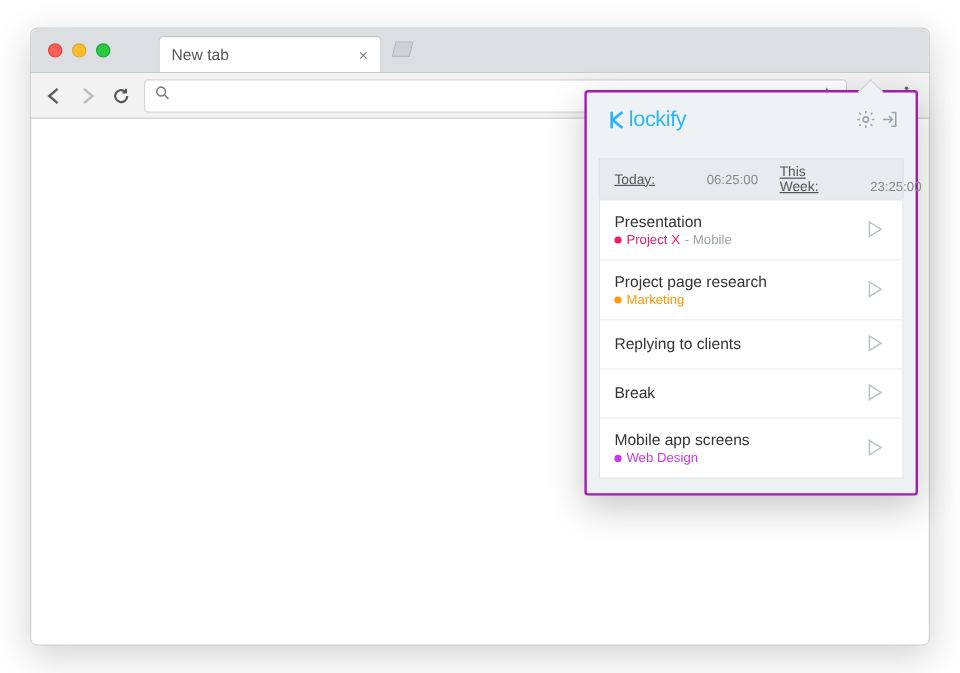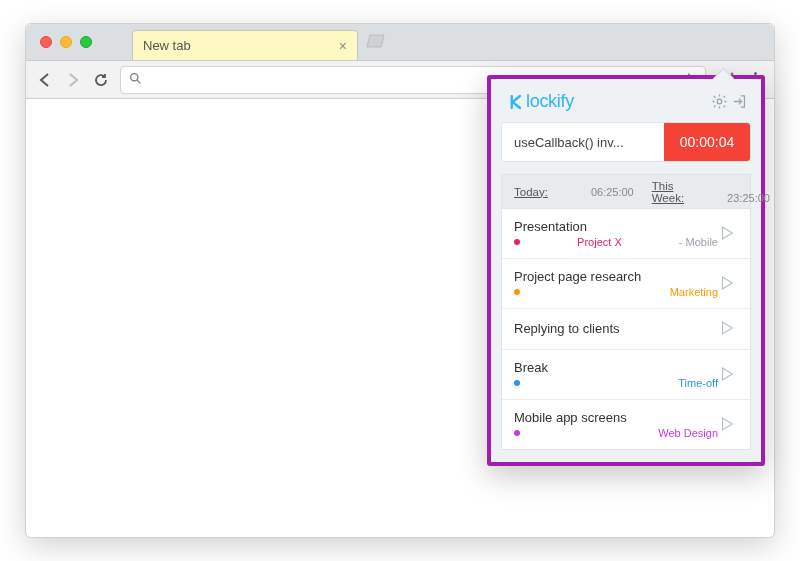--- a/index.html
+++ b/index.html
@@ -28,23 +28,23 @@
   padding-left: 10px;
   border-bottom: 1px solid #c8cbce;
 }
 .traffic-lights { display: flex; gap: 8px; align-self: center; margin-right: 40px; margin-left: 4px;}
 .tl { width: 12px; height: 12px; border-radius: 50%; }
 .tl.red { background: #ff5f57; border: 1px solid #e24640; }
 .tl.yellow { background: #ffbd2e; border: 1px solid #e1a428; }
 .tl.green { background: #28ca42; border: 1px solid #20a636; }
 
 .tab {
-  background: #fef9c3;
+  background: #ffffff;
   height: 30px;
-  width: 226px;
+  width: 186px;
   border: 1px solid #c4c7ca;
   border-bottom: none;
   border-top-left-radius: 4px;
   border-top-right-radius: 4px;
   display: flex;
   align-items: center;
   padding: 0 10px;
   font-size: 13px;
   color: #555;
   position: relative;
@@ -96,21 +96,21 @@
 
 .viewport { position: absolute; top: 76px; left: 1px; right: 1px; bottom: 1px; background: #fff; }
 
 
 .popup {
   position: absolute;
   top: 75px;
   right: 35px;
   width: 278px;
   background: #eef2f5;
-  border: 4px solid #a21caf;
+  border: 2px solid #a21caf;
   border-radius: 3px;
   box-shadow: 0 10px 30px rgba(0,0,0,0.22);
   z-index: 10;
 }
 .popup::before {
   content: "";
   position: absolute;
   top: -8px;
   right: 30px;
   width: 14px; height: 14px;
@@ -184,21 +184,21 @@
 }
 .entry {
   display: flex;
   align-items: center;
   padding: 10px 12px;
   border-top: 1px solid #ebeef1;
 }
 .entry:first-child { border-top: 1px solid #e0e4e8; }
 .entry-left { flex:1; min-width:0; }
 .entry-title { font-size: 13px; color:#333; margin-bottom:2px; }
-.entry-meta { font-size: 11px; display:flex; align-items:center; gap:4px;justify-content:space-between; }
+.entry-meta { font-size: 11px; display:flex; align-items:center; gap:4px; }
 .dot { width:6px; height:6px; border-radius:50%; display:inline-block; }
 .proj { font-size:11px; }
 .cli { color:#9aa1a8; font-size:11px; }
 .play { width:20px; height:20px; }
 .play svg { display:block; }
 </style>
 </head>
 <body>
 
 <div class="browser">
@@ -282,24 +282,20 @@
         </svg>
     </div>
     <div class="hicon">
       <svg width="17" height="17" viewBox="0 0 24 24" fill="none" stroke="#9aa4ad" stroke-width="1.8">
           <path d="M14 4h5v16h-5"></path>
           <path d="M11 8l4 4-4 4M15 12H4"></path>
         </svg>
     </div>
   </div>
 
-  <div class="timer-row">
-    <div class="timer-desc">useCallback() inv...</div>
-    <div class="timer-clock">00:00:04</div>
-  </div>
 
   <div class="summary-bar">
     <span>
       <span class="lbl">Today:</span><span class="val">06:25:00</span>
     </span>
     <span>
       <span class="lbl">This Week:</span><span class="val">23:25:00</span>
     </span>
   </div>
 
@@ -340,25 +336,20 @@
     </div>
     <div class="play">
       <svg width="18" height="18" viewBox="0 0 24 24" fill="none" stroke="#b8c0c7" stroke-width="1.6">
             <path d="M6 4 L19 12 L6 20 Z"></path>
           </svg>
     </div>
       </div>
       <div class="entry">
     <div class="entry-left">
       <div class="entry-title">Break</div>
-      <div class="entry-meta">
-        <span class="dot" style="background:#2196f3"></span>
-        <span class="proj" style="color:#2196f3">Time-off</span>
-
-      </div>
     </div>
     <div class="play">
       <svg width="18" height="18" viewBox="0 0 24 24" fill="none" stroke="#b8c0c7" stroke-width="1.6">
             <path d="M6 4 L19 12 L6 20 Z"></path>
           </svg>
     </div>
       </div>
       <div class="entry">
     <div class="entry-left">
       <div class="entry-title">Mobile app screens</div>

